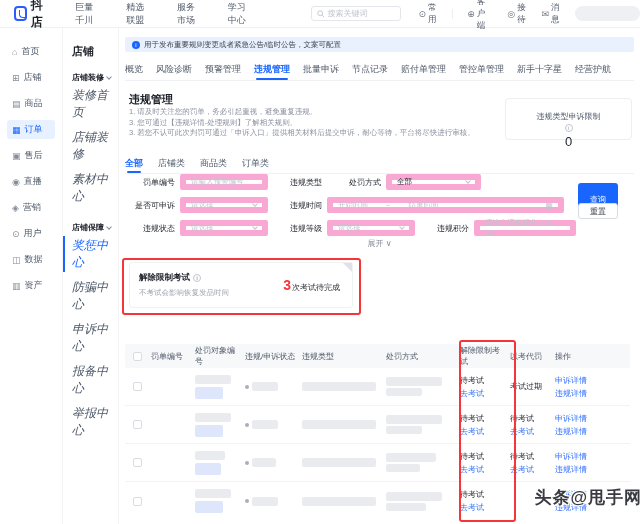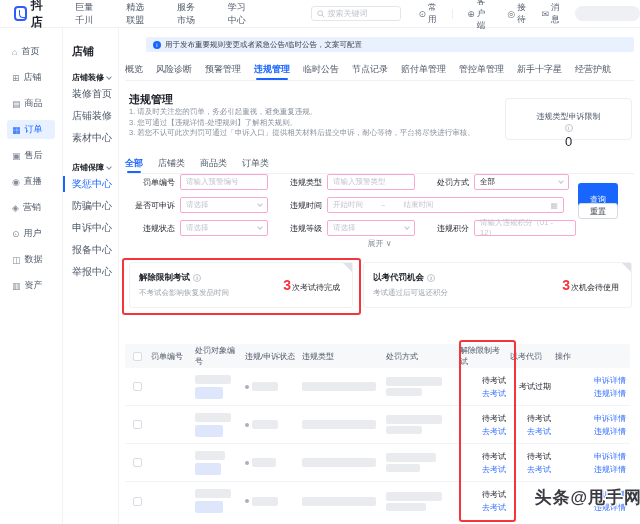--- a/index.html
+++ b/index.html
@@ -28,49 +28,49 @@
   .side-item:first-child { margin-top:14px; }
   .side-item .ic { font-size:9px; color:#868c9a; }
   .side-item.active { background:#e8f1ff; color:#1966ff; }
   .side-item.active .ic { color:#1966ff; }
 
   
   .submenu { position:absolute; left:63px; top:28px; width:56px; bottom:0; background:#fff; border-right:1px solid #f2f3f5; z-index:2; }
   .submenu-title { font-size:11px; font-weight:bold; margin:16px 0 0 9px; }
   .group-label { display:flex; align-items:center; gap:3px; font-size:8px; font-weight:bold; color:#1d2129; margin:13px 0 0 9px; cursor:pointer; }
   .chev { width:4px; height:4px; border-right:1px solid #868c9a; border-bottom:1px solid #868c9a; transform:rotate(45deg); margin-top:-2px; }
-  .group-item { font-size:10px; color:#4e5969; padding:4px 0 4px 9px; cursor:pointer; position:relative; }
+  .group-item { font-size:12px; color:#4e5969; padding:4px 0 4px 9px; cursor:pointer; position:relative;font-style:italic; }
   .group-item.active { color:#1966ff; }
   .group-item.active::before { content:""; position:absolute; left:0; top:3px; bottom:3px; width:2px; background:#1966ff; }
 
   
   .main { position:absolute; left:119px; top:28px; width:521px; height:496px; background:#fff; }
 
-  .notice { position:absolute; left:6px; right:6px; top:9px; height:15px; background:#eaf1fe; border-radius:2px; display:flex; align-items:center; gap:4px; padding:0 7px; font-size:7.5px; color:#41464f;margin-left:21px; }
+  .notice { position:absolute; left:6px; right:6px; top:9px; height:15px; background:#eaf1fe; border-radius:2px; display:flex; align-items:center; gap:4px; padding:0 7px; font-size:7.5px; color:#41464f; }
   .info-blue { flex:none; width:8px; height:8px; border-radius:50%; background:#1966ff; color:#fff; font-size:6px; line-height:8px; text-align:center; font-style:normal; }
 
   .tabs { position:absolute; left:6px; right:6px; top:30px; height:23px; display:flex; gap:13px; border-bottom:1px solid #f0f1f3; font-size:9px; color:#4e5969; }
   .tab { display:flex; align-items:center; cursor:pointer; position:relative; white-space:nowrap; }
   .tab.active { color:#1966ff; font-weight:bold; }
   .tab.active::after { content:""; position:absolute; left:2px; right:2px; bottom:0; height:2px; background:#1966ff; border-radius:1px; }
 
   .panel-title { position:absolute; left:10px; top:64px; font-size:11px; font-weight:bold; }
   .tips { position:absolute; left:10px; top:79px; width:362px; font-size:7.5px; color:#8a919f; line-height:10.5px; }
   .limit-card { position:absolute; left:386px; top:70px; width:127px; height:42px; border:1px solid #eceef1; border-radius:4px; text-align:center; padding-top:6px; }
   .limit-label { font-size:8px; color:#4e5969; display:inline-flex; align-items:center; gap:2px;flex-direction:column; }
   .limit-value { font-size:13px; margin-top:2px; }
   .info-gray { display:inline-block; width:8px; height:8px; border:1px solid #c1c5cd; border-radius:50%; color:#a6abb5; font-size:6px; line-height:7px; text-align:center; font-style:normal; cursor:pointer; }
 
   .subtabs { position:absolute; left:6px; right:6px; top:126px; height:20px; display:flex; gap:15px; border-bottom:1px solid #f0f1f3; font-size:9px; color:#4e5969; }
 
   .filters { position:absolute; left:8px; top:146px; width:455px; font-size:8px; }
   .frow { display:flex; align-items:center; height:16px; margin-bottom:7px; }
   .flabel { color:#1d2129; text-align:right; margin-right:5px; white-space:nowrap; }
   .w48{ width:48px;} .w40{ width:40px;}
-  .fbox { height:16px; border:1px solid #f9a8d4; border-radius:2px; display:flex; align-items:center; padding:0 5px; color:#c1c5cd; font-size:7.5px; gap:4px; background:#fff; }
+  .fbox { height:16px; border:6px solid #f9a8d4; border-radius:2px; display:flex; align-items:center; padding:0 5px; color:#c1c5cd; font-size:7.5px; gap:4px; background:#fff; }
   .fbox .chev { margin-left:auto; border-color:#c1c5cd; }
   .fbox.value { color:#1d2129; }
   .ml { margin-left:14px; }
   .cal { margin-left:auto; color:#c1c5cd; font-size:8px; }
   .btn-query { position:absolute; left:459px; top:155px; width:40px; height:32px; background:#1966ff; color:#fff; font-size:8px; border:none; border-radius:3px; cursor:pointer; }
   .btn-reset { position:absolute; left:459px; top:175px; width:40px; height:16px; background:#fff; color:#303540; font-size:8px; border:1px solid #d6dae1; border-radius:3px; cursor:pointer; }
   .expand { position:absolute; left:0; right:0; top:210px; text-align:center; font-size:8px; color:#868c9a; cursor:pointer; }
 
   .cards { position:absolute; left:10px; right:8px; top:234px; height:46px; display:flex; gap:10px; }
   .exam-card { border:1px solid #f0f1f3; border-radius:3px; display:flex; align-items:center; justify-content:space-between; padding:0 12px 0 9px; position:relative; background:#fff; }
@@ -83,21 +83,21 @@
   .ec-count b { font-size:14px; color:#f5353a; font-weight:bold; margin-right:1px; }
   .ann-card { position:absolute; left:-8px; top:-5px; right:-9px; bottom:-8px; border:2px solid #f5353a; border-radius:3px; pointer-events:none; z-index:4; }
 
   .toolbar { position:absolute; right:43px; top:288px; display:flex; gap:7px; }
   .btn-export { height:16px; padding:0 8px; background:#fff; border:1px solid #d6dae1; border-radius:3px; font-size:8px; color:#303540; cursor:pointer; }
   .btn-batch { height:16px; padding:0 8px; background:#f7f8fa; border:1px solid #f0f1f3; border-radius:3px; font-size:8px; color:#c1c5cd; cursor:default; }
 
   .table { position:absolute; left:6px; right:10px; top:316px; }
   .trow { display:grid; grid-template-columns:26px 44px 50px 57px 84px 74px 50px 45px 1fr; align-items:center; }
   .thead { height:24px; background:#f7f8fa; font-size:8px; color:#4e5969; border-radius:2px; }
-  .tbody-row { height:38px; border-bottom:1px solid #f2f3f5; font-size:8px;text-align:right; }
+  .tbody-row { height:38px; border-bottom:1px solid #f2f3f5; font-size:8px; }
   .cell { padding-right:4px; }
   .cbx { width:9px; height:9px; border:1px solid #d9dce3; border-radius:2px; background:#fff; margin-left:8px; cursor:pointer; }
   .rb { height:9px; border-radius:2px; background:#e9ebef; }
   .rb.blue { background:#dde6fb; height:12px; }
   .rb-line { height:3px; background:#f0f2f5; border-radius:1px; }
   .dotrow { display:flex; align-items:center; gap:3px; }
   .dot { width:4px; height:4px; border-radius:50%; background:#aab0ba; }
   .two-line span { display:block; }
   .lnk { color:#3370ff; cursor:pointer; }
   .mt2{margin-top:2px;} .mt3{margin-top:3px;}
@@ -220,21 +220,21 @@
   <div class="notice">
     <i class="info-blue">i</i>
     <span>用于发布重要规则变更或者紧急公告/临时公告，文案可配置</span>
   </div>
 
   <div class="tabs">
     <span class="tab">概览</span>
     <span class="tab">风险诊断</span>
     <span class="tab">预警管理</span>
     <span class="tab active">违规管理</span>
-    <span class="tab">临时公告</span>
+    <span class="tab">批量申诉</span>
     <span class="tab">节点记录</span>
     <span class="tab">赔付单管理</span>
     <span class="tab">管控单管理</span>
     <span class="tab">新手十字星</span>
     <span class="tab">经营护航</span>
   </div>
 
   <div class="panel-title">违规管理</div>
   <div class="tips">
     <div>1. 请及时关注您的罚单，务必引起重视，避免重复违规。</div>
@@ -257,23 +257,20 @@
     <span class="tab">订单类</span>
   </div>
 
   <div class="filters">
     <div class="frow">
       <span class="flabel w48">罚单编号</span>
       <div class="fbox" style="width:88px">
           <span>请输入预警编号</span>
         </div>
       <span class="flabel w40 ml">违规类型</span>
-      <div class="fbox" style="width:88px">
-          <span>请输入预警类型</span>
-        </div>
       <span class="flabel w40 ml">处罚方式</span>
       <div class="fbox value" style="width:95px">
           <span>全部</span>
           <span class="chev"></span>
         </div>
     </div>
     <div class="frow">
       <span class="flabel w48">是否可申诉</span>
       <div class="fbox" style="width:88px">
           <span>请选择</span>
@@ -313,30 +310,20 @@
       <div class="ann-card"></div>
       <div>
         <div class="ec-title">
             <span>解除限制考试</span>
             <i class="info-gray">i</i>
           </div>
         <div class="ec-desc">不考试会影响恢复发品时间</div>
       </div>
       <div class="ec-count"><b>3</b><span>次考试待完成</span></div>
     </div>
-    <div class="exam-card c2">
-      <div>
-        <div class="ec-title">
-            <span>以考代罚机会</span>
-            <i class="info-gray">i</i>
-          </div>
-        <div class="ec-desc">考试通过后可返还积分</div>
-      </div>
-      <div class="ec-count"><b>3</b><span>次机会待使用</span></div>
-    </div>
   </div>
 
 
   <div class="table">
     <div class="trow thead">
       <span class="cbx"></span>
       <span class="cell">罚单编号</span>
       <span class="cell">处罚对象编号</span>
       <span class="cell">违规/申诉状态</span>
       <span class="cell">违规类型</span>

